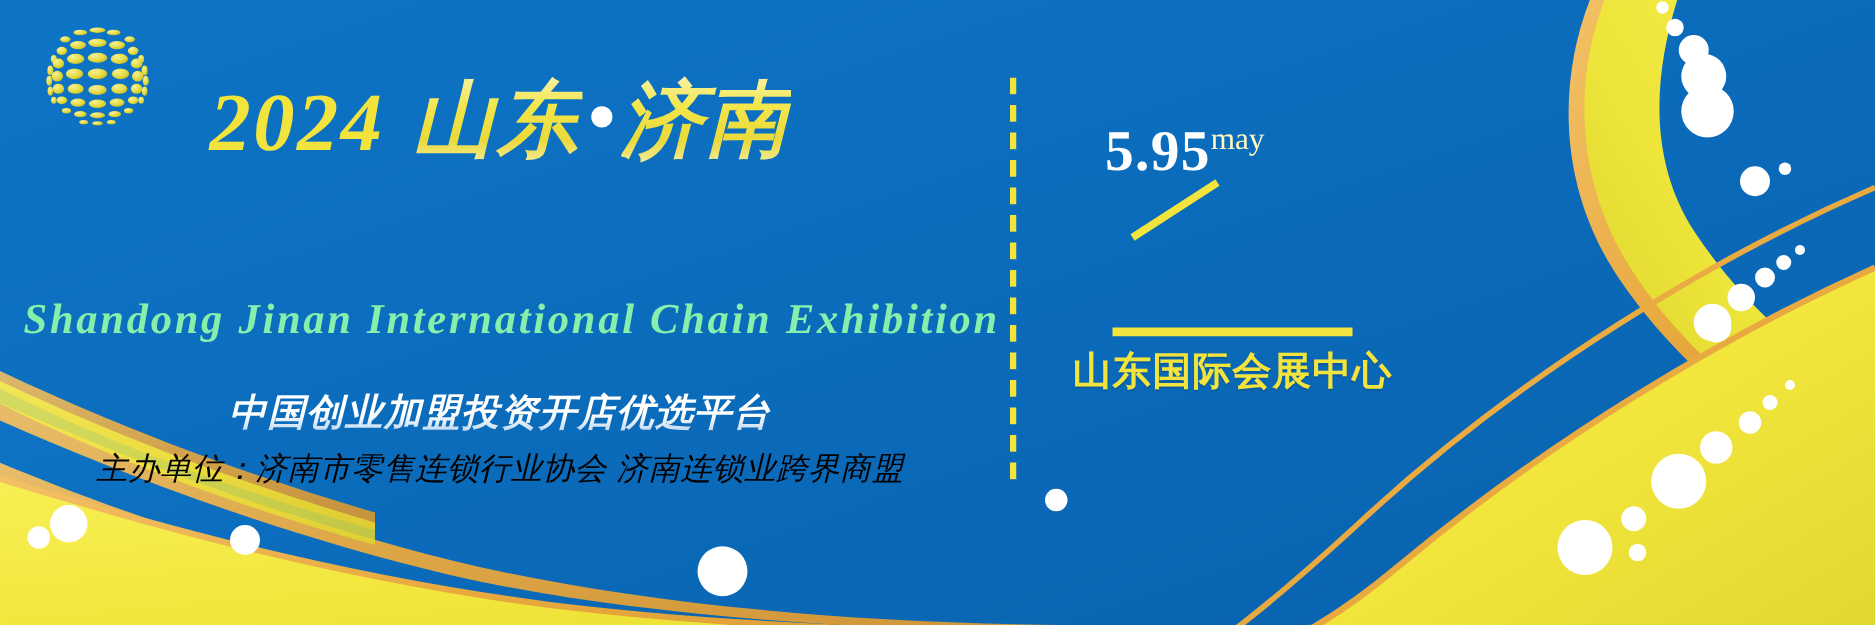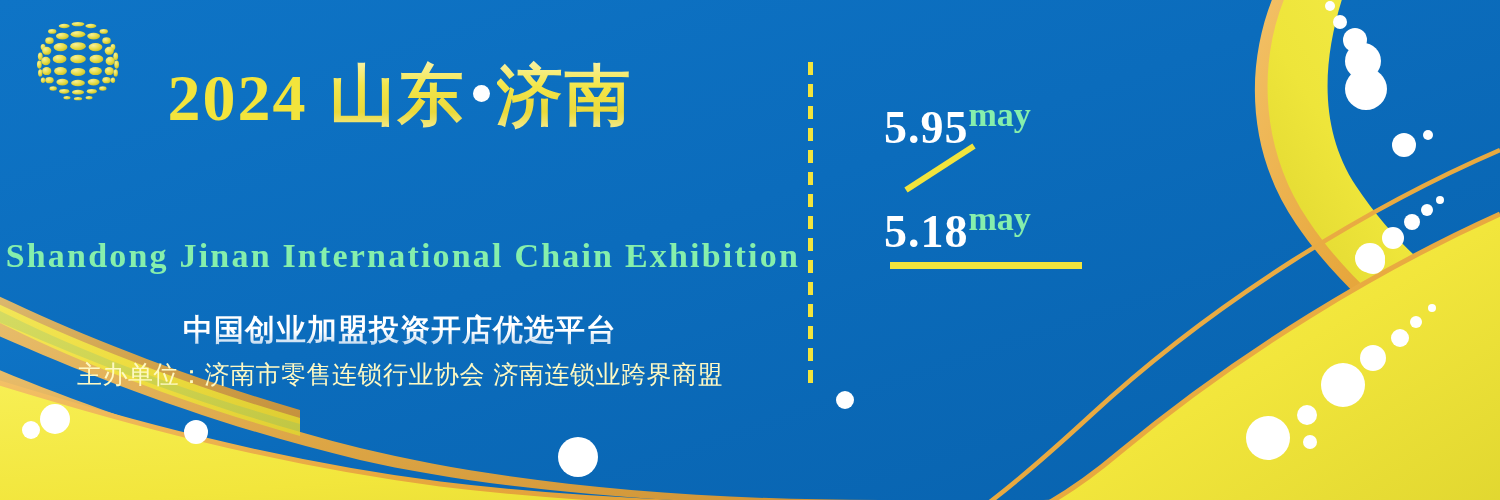--- a/index.html
+++ b/index.html
@@ -36,20 +36,21 @@
     height: 92px;
   }
 
   
   .left-block {
     position: absolute;
     left: 0;
     top: 0;
     width: 800px;
     height: 408px;
+    font-style: italic;
   }
 
   .title-row {
     position: absolute;
     left: 0;
     top: 62px;
     width: 800px;
     text-align: center;
     white-space: nowrap;
     line-height: 1;
@@ -136,21 +137,21 @@
     position: absolute;
     left: 0;
     top: 358px;
     width: 800px;
     text-align: center;
     white-space: nowrap;
     font-family: "DejaVu Sans", "Liberation Sans", sans-serif;
     font-weight: 400;
     font-size: 25px;
     letter-spacing: 0.5px;
-    color: #fef9c3;
+    color: #000000;
   }
 
   
   .divider {
     position: absolute;
     left: 808px;
     top: 62px;
     width: 5px;
     height: 326px;
     background-image: linear-gradient(#f2e43c 0 60%, transparent 60% 100%);
@@ -173,23 +174,23 @@
     font-weight: 700;
     font-size: 46px;
     color: #ffffff;
     letter-spacing: 1px;
     line-height: 1;
   }
   .date-start { left: 44px; top: 18px; }
   .date-end   { left: 44px; top: 122px; }
   .date-sup {
     font-family: "Liberation Serif", "DejaVu Serif", serif;
-    font-weight: 700;
-    font-size: 34px;
-    color: #86efac;
+    font-weight: 400;
+    font-size: 25px;
+    color: #fef9c3;
     vertical-align: 17px;
     letter-spacing: 0;
   }
   .slash {
     position: absolute;
     left: 62px;
     top: 62px;
     width: 76px;
     height: 52px;
   }
@@ -401,21 +402,19 @@
   <div class="date-block">
 
     <div class="date-line date-start">
       <span>5.95</span><span class="date-sup">may</span>
     </div>
 
     <svg class="slash" viewBox="0 0 76 52" xmlns="http://www.w3.org/2000/svg">
       <line x1="4" y1="48" x2="72" y2="4" stroke="#f2e43c" stroke-width="6" stroke-linecap="butt"></line>
     </svg>
 
-    <div class="date-line date-end">
-      <span>5.18</span><span class="date-sup">may</span>
-    </div>
 
     <div class="date-underline"></div>
 
+    <div class="venue">山东国际会展中心</div>
   </div>
 
 </div>
 
 </body></html>

